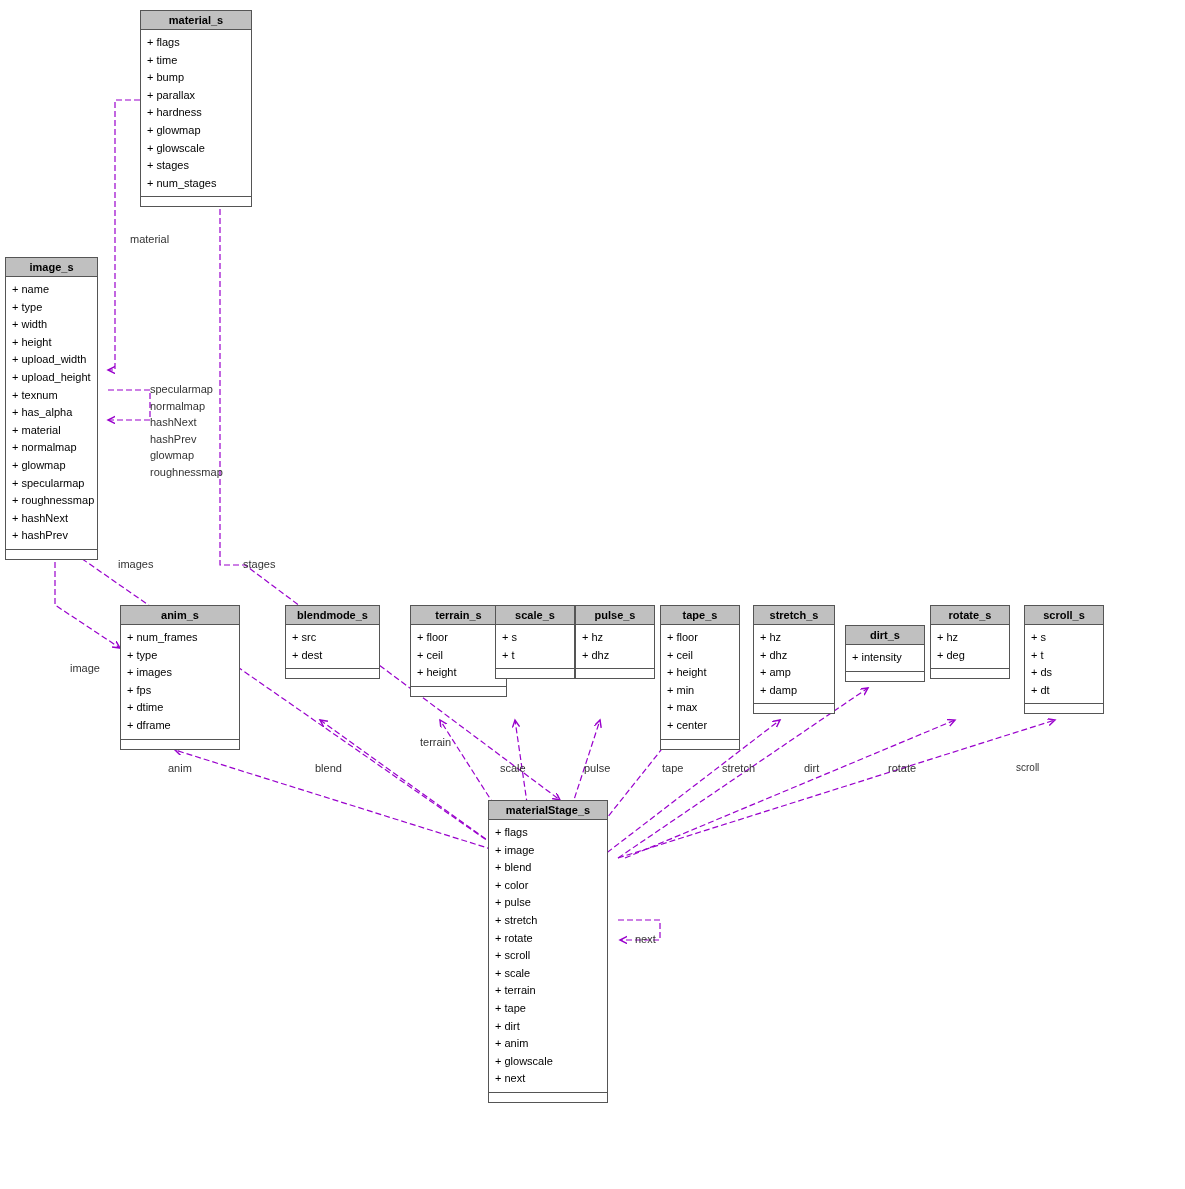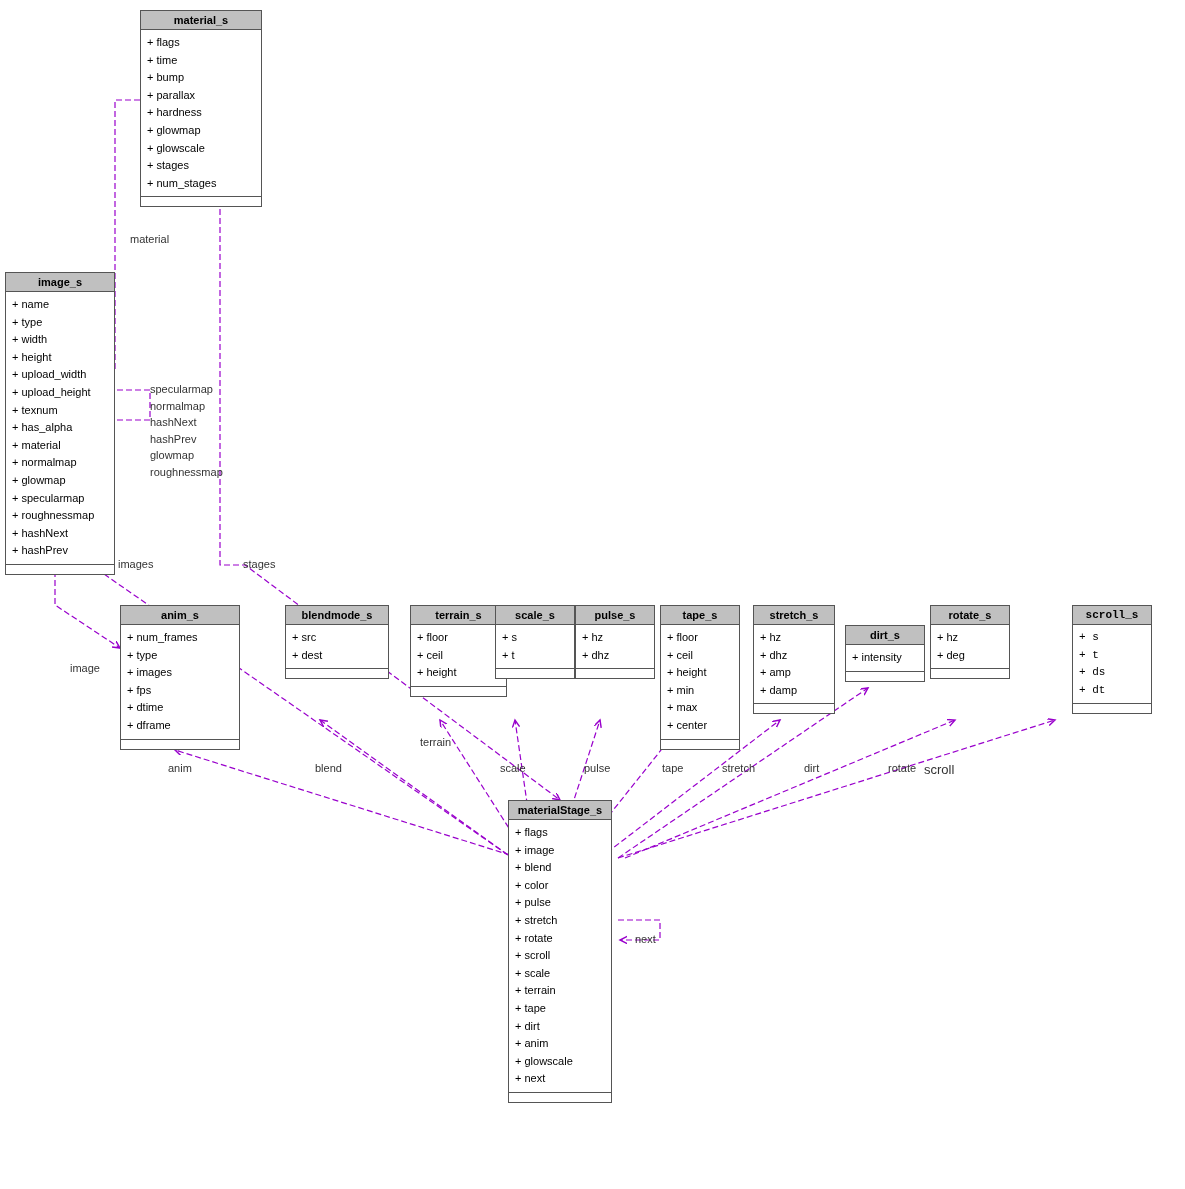--- a/index.html
+++ b/index.html
@@ -84,37 +84,37 @@
   <path d="M625,858 L955,720" stroke="#9900cc" stroke-width="1.2" fill="none" stroke-dasharray="6,3" marker-end="url(#arrow-head)"></path>
 
   <path d="M618,858 L1055,720" stroke="#9900cc" stroke-width="1.2" fill="none" stroke-dasharray="6,3" marker-end="url(#arrow-head)"></path>
 
   <path d="M618,920 L660,920 L660,940 L620,940" stroke="#9900cc" stroke-width="1.2" fill="none" stroke-dasharray="6,3" marker-end="url(#arrow-head)"></path>
 
   <path d="M508,855 L55,540" stroke="#9900cc" stroke-width="1.2" fill="none" stroke-dasharray="6,3" marker-end="url(#arrow-head)"></path>
 
 </svg>
 
-<div class="uml-box" style="left:140px; top:10px; width:122px;">
+<div class="uml-box" style="left:140px; top:10px; width:112px;">
   <div class="box-title">material_s</div>
   <div class="box-body">
     <div>+ flags</div>
     <div>+ time</div>
     <div>+ bump</div>
     <div>+ parallax</div>
     <div>+ hardness</div>
     <div>+ glowmap</div>
     <div>+ glowscale</div>
     <div>+ stages</div>
     <div>+ num_stages</div>
   </div>
   <div class="box-footer"></div>
 </div>
 
-<div class="uml-box" style="left:5px; top:272px; width:110px;">
+<div class="uml-box" style="left:5px; top:257px; width:93px;">
   <div class="box-title">image_s</div>
   <div class="box-body">
     <div>+ name</div>
     <div>+ type</div>
     <div>+ width</div>
     <div>+ height</div>
     <div>+ upload_width</div>
     <div>+ upload_height</div>
     <div>+ texnum</div>
     <div>+ has_alpha</div>
@@ -135,21 +135,21 @@
     <div>+ num_frames</div>
     <div>+ type</div>
     <div>+ images</div>
     <div>+ fps</div>
     <div>+ dtime</div>
     <div>+ dframe</div>
   </div>
   <div class="box-footer"></div>
 </div>
 
-<div class="uml-box" style="left:285px; top:605px; width:104px;">
+<div class="uml-box" style="left:285px; top:605px; width:95px;">
   <div class="box-title">blendmode_s</div>
   <div class="box-body">
     <div>+ src</div>
     <div>+ dest</div>
   </div>
   <div class="box-footer"></div>
 </div>
 
 <div class="uml-box" style="left:410px; top:605px; width:97px;">
   <div class="box-title">terrain_s</div>
@@ -213,32 +213,32 @@
 
 <div class="uml-box" style="left:930px; top:605px; width:75px;">
   <div class="box-title">rotate_s</div>
   <div class="box-body">
     <div>+ hz</div>
     <div>+ deg</div>
   </div>
   <div class="box-footer"></div>
 </div>
 
-<div class="uml-box" style="left:1072px; top:605px; width:72px;font-family:Liberation Mono, monospace;">
+<div class="uml-box" style="left:1024px; top:605px; width:72px;">
   <div class="box-title">scroll_s</div>
   <div class="box-body">
     <div>+ s</div>
     <div>+ t</div>
     <div>+ ds</div>
     <div>+ dt</div>
   </div>
   <div class="box-footer"></div>
 </div>
 
-<div class="uml-box" style="left:508px; top:800px; width:104px;">
+<div class="uml-box" style="left:488px; top:800px; width:120px;">
   <div class="box-title">materialStage_s</div>
   <div class="box-body">
     <div>+ flags</div>
     <div>+ image</div>
     <div>+ blend</div>
     <div>+ color</div>
     <div>+ pulse</div>
     <div>+ stretch</div>
     <div>+ rotate</div>
     <div>+ scroll</div>
@@ -259,18 +259,18 @@
 <div style="position:absolute; left:70px; top:662px; font-size:11px; color:#333;">image</div>
 <div style="position:absolute; left:168px; top:762px; font-size:11px; color:#333;">anim</div>
 <div style="position:absolute; left:315px; top:762px; font-size:11px; color:#333;">blend</div>
 <div style="position:absolute; left:420px; top:736px; font-size:11px; color:#333;">terrain</div>
 <div style="position:absolute; left:500px; top:762px; font-size:11px; color:#333;">scale</div>
 <div style="position:absolute; left:584px; top:762px; font-size:11px; color:#333;">pulse</div>
 <div style="position:absolute; left:662px; top:762px; font-size:11px; color:#333;">tape</div>
 <div style="position:absolute; left:722px; top:762px; font-size:11px; color:#333;">stretch</div>
 <div style="position:absolute; left:804px; top:762px; font-size:11px; color:#333;">dirt</div>
 <div style="position:absolute; left:888px; top:762px; font-size:11px; color:#333;">rotate</div>
-<div style="position:absolute; left:924px; top:762px; font-size:13px; color:#333;">scroll</div>
+<div style="position:absolute; left:1016px; top:762px; font-size:10px; color:#333;">scroll</div>
 <div style="position:absolute; left:635px; top:933px; font-size:11px; color:#333;">next</div>
 
 <div style="position:absolute; left:150px; top:381px; font-size:11px; color:#333; line-height:1.5;">
   specularmap<br>normalmap<br>hashNext<br>hashPrev<br>glowmap<br>roughnessmap
 </div>
 
 </body></html>

